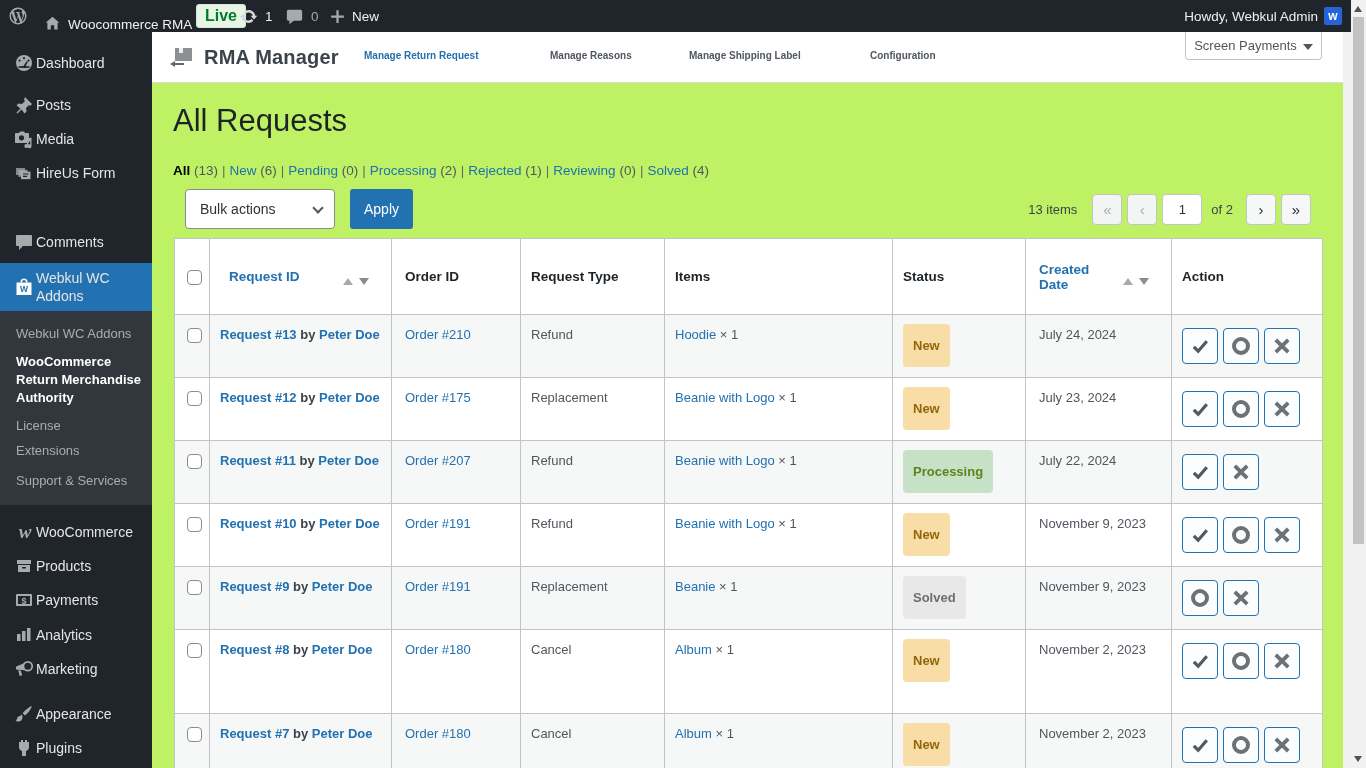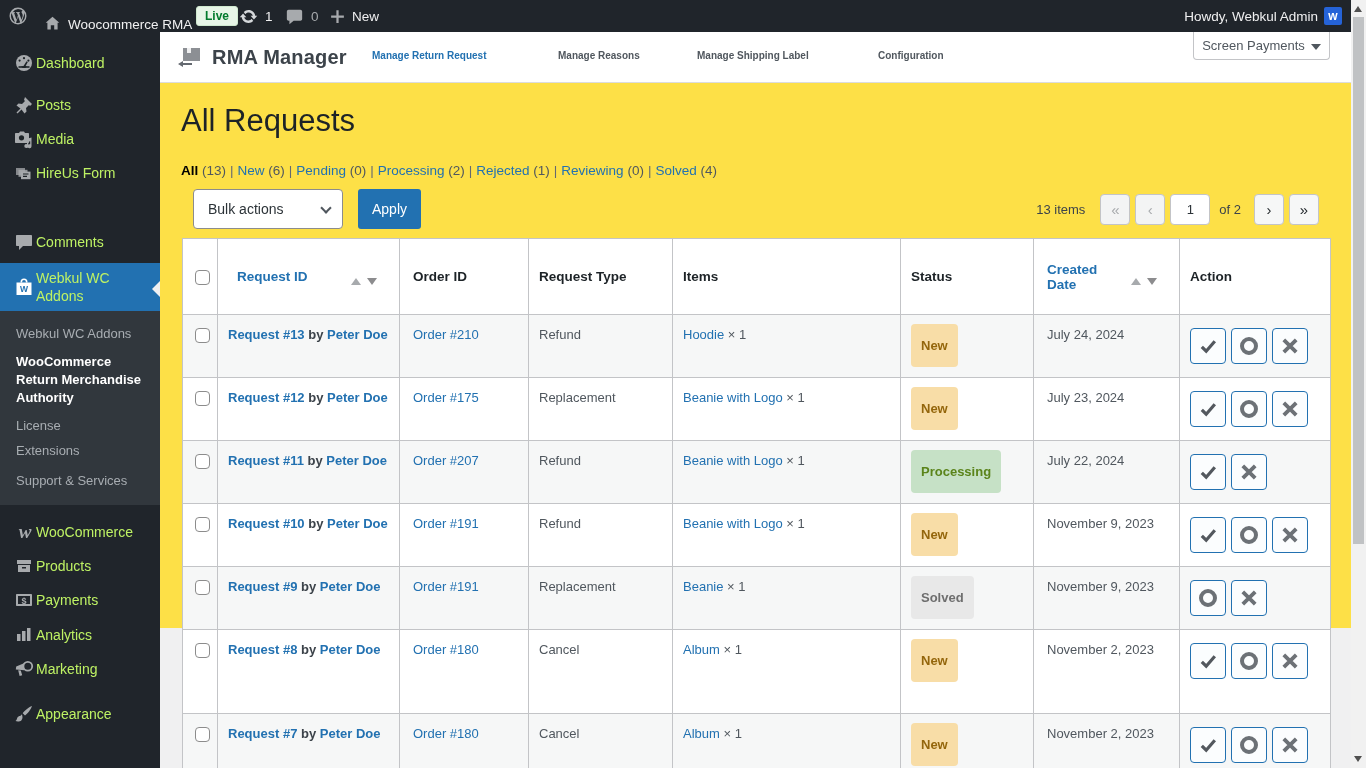--- a/index.html
+++ b/index.html
@@ -3,35 +3,35 @@
 <meta charset="utf-8">
 <style>
 * { margin:0; padding:0; box-sizing:border-box; }
 html,body { width:1366px; height:768px; overflow:hidden; font-family:"Liberation Sans", sans-serif; }
 body { background:#f0f0f1; position:relative; }
 
 
 #adminbar { position:absolute; left:0; top:0; width:1351px; height:32px; background:#20252b; color:#f0f0f1; font-size:13px; z-index:50; }
 #adminbar .item { position:absolute; top:0; height:32px; display:flex; align-items:center; }
 .ico { fill:#a7aaad; }
-.livebadge { background:#e7f5e7; color:#027a2c; font-weight:bold; font-size:12px; border-radius:3px; padding:2px 8px; border:1px solid #cfe9cf; }
+.livebadge { background:#e7f5e7; color:#027a2c; font-weight:bold; font-size:16px; border-radius:3px; padding:2px 8px; border:1px solid #cfe9cf; }
 
 
 #sidebar { position:absolute; left:0; top:32px; width:160px; height:736px; background:#20252b; color:#f0f0f1; font-size:14px; }
-.mi { position:absolute; left:0; width:160px; display:flex; align-items:center; color:#bef264; }
+.mi { position:absolute; left:0; width:160px; display:flex; align-items:center; color:#e5e5e5; }
 .mi svg { position:absolute; left:14px; }
 .mi .lbl { margin-left:36px; line-height:18px; }
 .active-mi { background:#2271b1; }
 .active-arrow { position:absolute; left:152px; width:0; height:0; border-top:8px solid transparent; border-bottom:8px solid transparent; border-right:8px solid #f0f0f1; }
 #submenu { position:absolute; left:0; top:279px; width:160px; height:194px; background:#31373d; }
 .smi { position:absolute; left:16px; font-size:13px; color:#a8adb2; line-height:18px; width:136px; }
 .smi.cur { color:#fff; font-weight:bold; }
 
 
-#content { position:absolute; left:160px; top:32px; width:1191px; height:596px; background:#fde047; }
+#content { position:absolute; left:152px; top:32px; width:1191px; height:736px; background:#bef264; }
 #pluginbar { position:absolute; left:0; top:0; width:1191px; height:51px; background:#fff; border-bottom:1px solid #dcdcde; }
 #pluginbar .brand { position:absolute; left:52px; top:14px; font-size:20px; font-weight:bold; color:#3c434a; letter-spacing:0.2px; }
 .ptab { position:absolute; top:18px; font-size:10px; font-weight:bold; color:#50575e; }
 .ptab.on { color:#2271b1; }
 #screenopts { position:absolute; left:1033px; top:0px; width:137px; height:28px; background:#fff; border:1px solid #c3c4c7; border-top:none; border-radius:0 0 4px 4px; color:#50575e; font-size:13px; display:flex; align-items:center; justify-content:center; gap:6px; }
 #screenopts .tri { width:0; height:0; border-left:5px solid transparent; border-right:5px solid transparent; border-top:6px solid #50575e; margin-top:2px; }
 
 h1 { position:absolute; left:21px; top:71px; font-size:31px; font-weight:normal; color:#1d2327; }
 
 #filters { position:absolute; left:21px; top:131px; font-size:13.5px; color:#646970; }
@@ -217,20 +217,26 @@
         <path class="ico" d="M3 9h3.5v7H3zm5-3h3.5v10H8zm5-3h3.5v13H13z"></path>
       </svg>
     <span class="lbl">Analytics</span>
   </div>
   <div class="mi" style="top:665px; height:34px;">
     <svg width="20" height="20" viewBox="0 0 20 20">
         <path class="ico" d="M18 2c-3.5 1.2-7.5 4.8-9.3 7.2l2.3 2.3C13.4 9.7 17 5.5 18 2zM8 10.2 6.2 12c-1.2 0-2.3.6-2.9 1.7-.6 1.2-.4 2.4-1.8 3.4 1.8.7 4.6.5 5.8-.7 1-1 1.2-2.3 1.2-3.4z"></path>
       </svg>
     <span class="lbl">Appearance</span>
   </div>
+  <div class="mi" style="top:699px; height:34px;">
+    <svg width="20" height="20" viewBox="0 0 20 20">
+        <path class="ico" d="M13 4V2h-2v2H9V2H7v2H5v5c0 2 1.3 3.6 3 4v5h4v-5c1.7-.4 3-2 3-4V4z"></path>
+      </svg>
+    <span class="lbl">Plugins</span>
+  </div>
 </div>
 
 <div id="content">
   <div id="pluginbar">
     <svg width="22" height="19" viewBox="0 0 22 19" style="position:absolute;left:18px;top:16px;">
         <path fill="#8c8f94" d="M5 0h17v13H5z"></path>
         <path fill="#f0f0f1" d="M9 0h4v5h-4z"></path>
         <path fill="#646970" d="M5 13 0 16l5 3v-2h9v-2H5z"></path>
       </svg>
     <div class="brand">RMA Manager</div>

